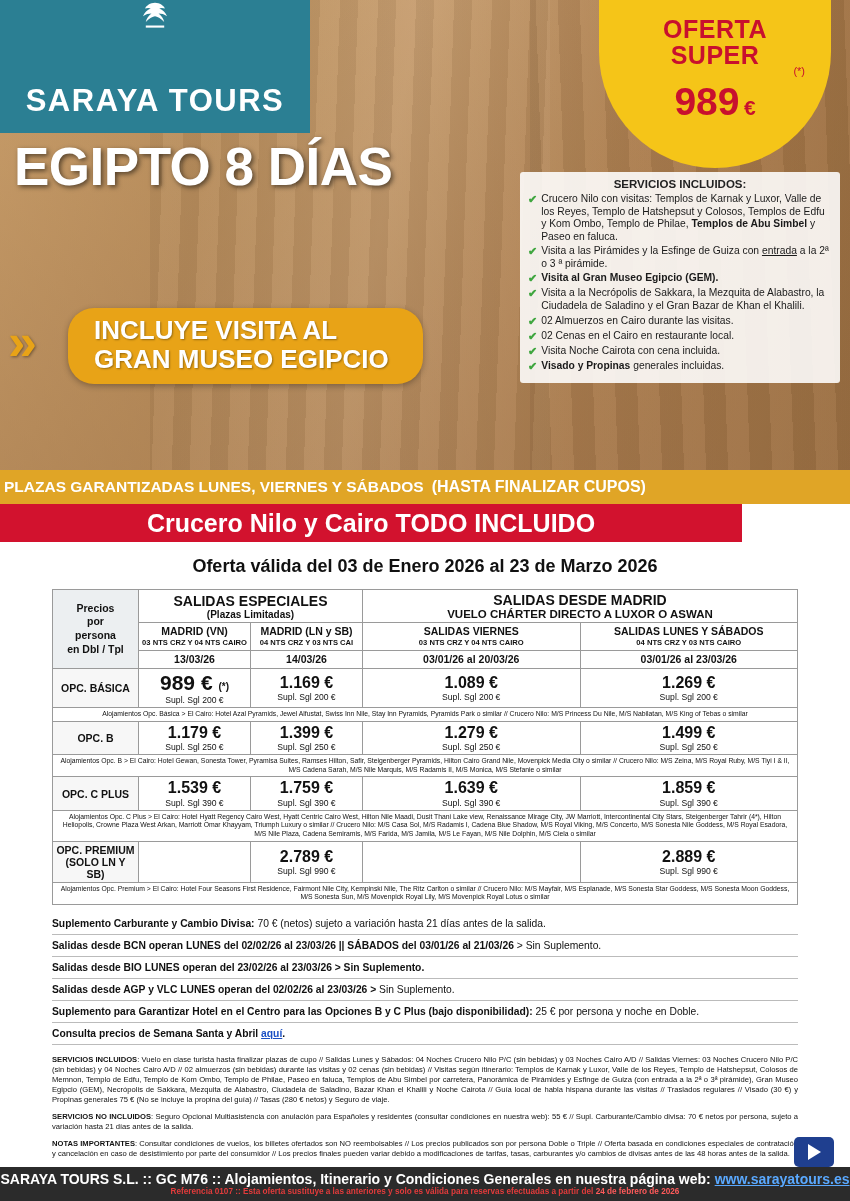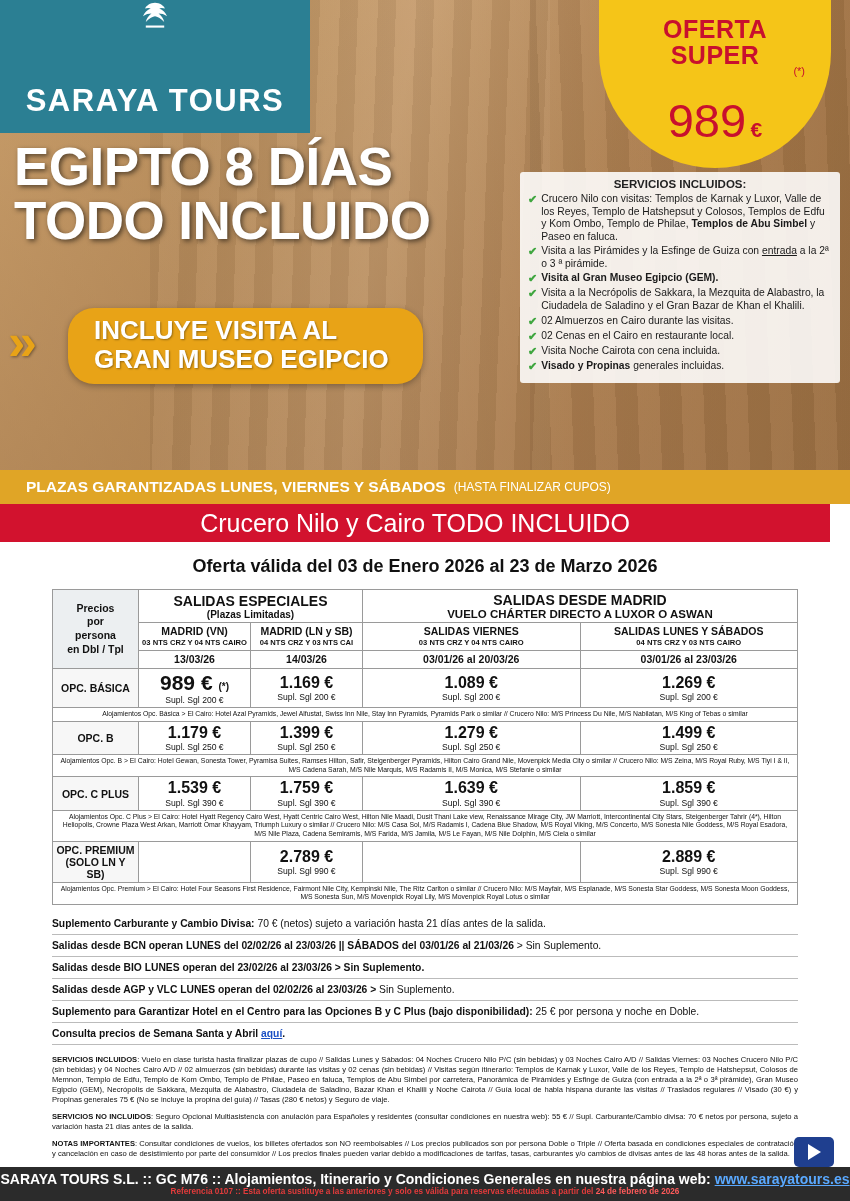--- a/index.html
+++ b/index.html
@@ -78,21 +78,21 @@
     border-radius:0 0 118px 118px;
     z-index:8;
     text-align:center;
     padding-top:16px;
   }
   .price-badge .sup{
     color:#c8102e; font-size:25px; font-weight:bold; line-height:1.05;
     letter-spacing:.5px;
   }
   .price-badge .amount{
-    color:#c8102e; font-size:47px; font-weight:normal; line-height:1; margin-top:24px;
+    color:#c8102e; font-size:39px; font-weight:bold; line-height:1; margin-top:9px;
     display:inline-block;
   }
   .price-badge .eur{
     color:#c8102e; font-size:21px; font-weight:bold; vertical-align:baseline;
   }
   .price-badge .star{
     display:block; color:#c8102e; font-size:11px; text-align:right; padding-right:26px;
     margin-top:-4px; margin-bottom:-4px;
   }
 
@@ -109,28 +109,28 @@
   }
   .serv-item{
     display:flex; align-items:flex-start; gap:4px; margin-bottom:2px;
     font-size:10.3px; line-height:1.22; color:#1a1a1a;
   }
   .tick{ color:#3fa63f; font-size:11px; font-weight:bold; line-height:1.2; flex:0 0 auto;}
 
   
   .band-gold{
     position:relative; width:850px; height:34px; background:#e0a526;
-    color:#fff; display:flex; align-items:center; padding-left:26px;
+    color:#fff; display:flex; align-items:center; padding-left:4px;
     font-size:15.5px; font-weight:bold;
   }
-  .band-gold .small{ font-size:12px; font-weight:normal; margin-left:8px; }
+  .band-gold .small{ font-size:16px; font-weight:bold; margin-left:8px; }
   .band-red{
-    width:830px; height:38px; background:#d2122e; color:#fff;
+    width:742px; height:38px; background:#d2122e; color:#fff;
     display:flex; align-items:center; justify-content:center;
-    font-size:25px; font-weight:normal;
+    font-size:25px; font-weight:bold;
   }
 
   .valid-line{
     text-align:center; font-size:18px; font-weight:bold; color:#111;
     padding:14px 0 12px 0;
   }
 
   
   .tbl-wrap{ padding:0 52px; }
   table.main{
@@ -200,21 +200,20 @@
   <div class="logo-box">
     <svg class="logo-mark" viewBox="0 0 70 48">
       <path d="M35 4c-7 0-12 4-14 8 3-1 6-1 8 0-5 2-9 6-11 11 4-3 8-4 12-4-4 3-7 7-8 12 5-5 10-8 13-8s8 3 13 8c-1-5-4-9-8-12 4 0 8 1 12 4-2-5-6-9-11-11 2-1 5-1 8 0-2-4-7-8-14-8z" fill="#ffffff"></path>
       <path d="M22 36h26v3H22z" fill="#ffffff"></path>
     </svg>
     <div class="logo-text">SARAYA TOURS</div>
   </div>
 
   <div class="title-block">
     <div class="title-line">EGIPTO 8 DÍAS</div>
-    <div class="title-line">TODO INCLUIDO</div>
   </div>
 
   <div class="chev">»</div>
 
   <div class="museo-pill">
     <div>INCLUYE VISITA AL</div>
     <div>GRAN MUSEO EGIPCIO</div>
   </div>
 
   <div class="price-badge">

